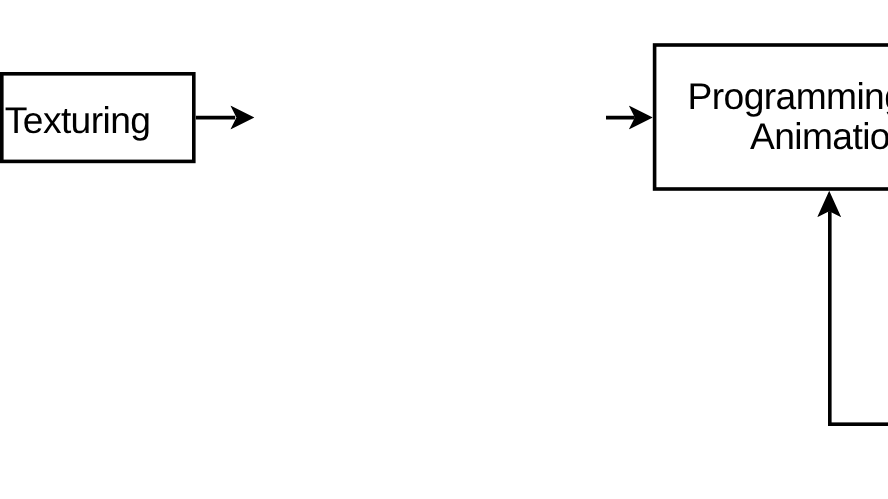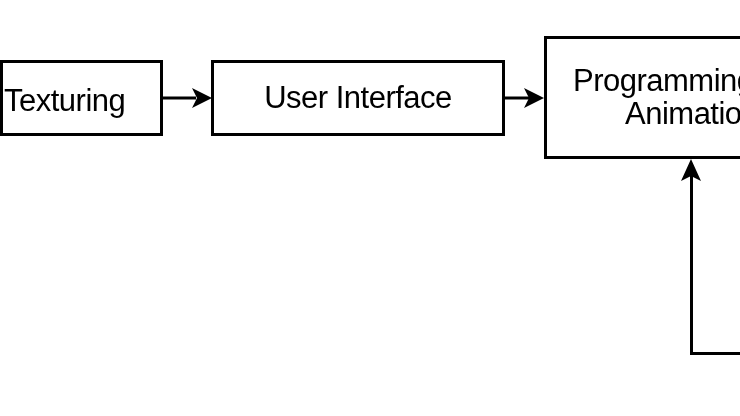--- a/index.html
+++ b/index.html
@@ -68,23 +68,20 @@
 
   <div class="node node-texturing">
     <span class="node-label-abs">Texturing</span>
   </div>
 
   <svg class="edge-svg" style="left:163px; top:88px;" width="49" height="20" viewBox="0 0 49 20">
     <line x1="0" y1="10" x2="33" y2="10"></line>
     <polygon points="49,10 29,0 34,10 29,20"></polygon>
   </svg>
 
-  <div class="node node-ui node-centered">
-    <span>User Interface</span>
-  </div>
 
   <svg class="edge-svg" style="left:505px; top:88px;" width="39" height="20" viewBox="0 0 39 20">
     <line x1="0" y1="10" x2="24" y2="10"></line>
     <polygon points="39,10 19,0 24,10 19,20"></polygon>
   </svg>
 
   <div class="node node-programming">
     <span class="node-label-abs">
       <span class="line line1">Programming</span>
       <span class="line line2">Animation</span>

